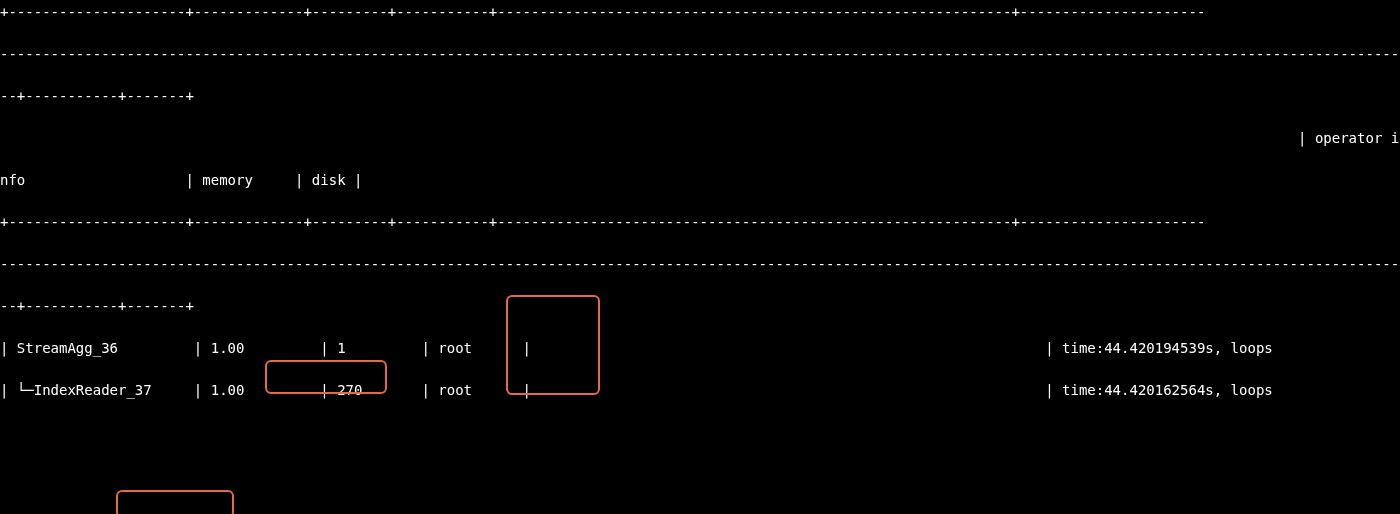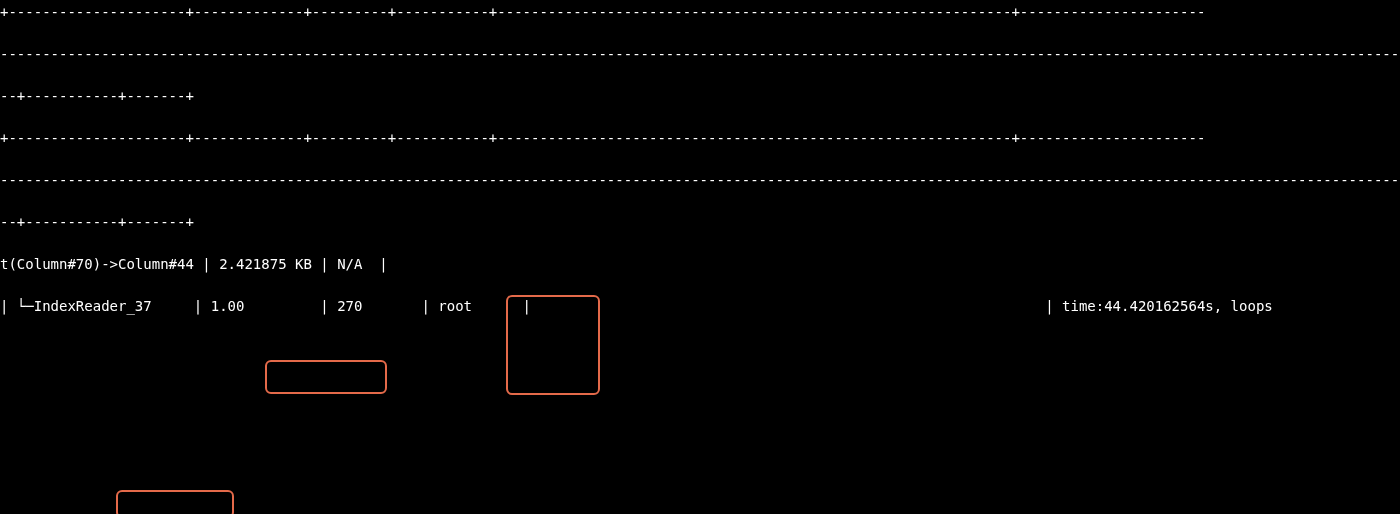--- a/index.html
+++ b/index.html
@@ -56,24 +56,26 @@
     height: 28px;
   }
 </style>
 </head>
 <body>
 
 <div class="term">
 <pre><span class="line">+---------------------+-------------+---------+-----------+-------------------------------------------------------------+----------------------</span>
 <span class="line">-----------------------------------------------------------------------------------------------------------------------------------------------------------------------</span>
 <span class="line">--+-----------+-------+</span>
+<span class="line">                                                                                                                                                          | operator i</span>
+<span class="line">nfo                   | memory     | disk |</span>
 <span class="line">+---------------------+-------------+---------+-----------+-------------------------------------------------------------+----------------------</span>
 <span class="line">-----------------------------------------------------------------------------------------------------------------------------------------------------------------------</span>
 <span class="line">--+-----------+-------+</span>
-<span class="line">t(Column#70)-&gt;Column#44 | 2.421875 KB | N/A  |</span>
+<span class="line">| StreamAgg_36         | 1.00         | 1         | root      |                                                             | time:44.420194539s, loops</span>
 <span class="line">| └─IndexReader_37     | 1.00         | 270       | root      |                                                             | time:44.420162564s, loops</span>
 
 
 
 
 
 
 
 
 

